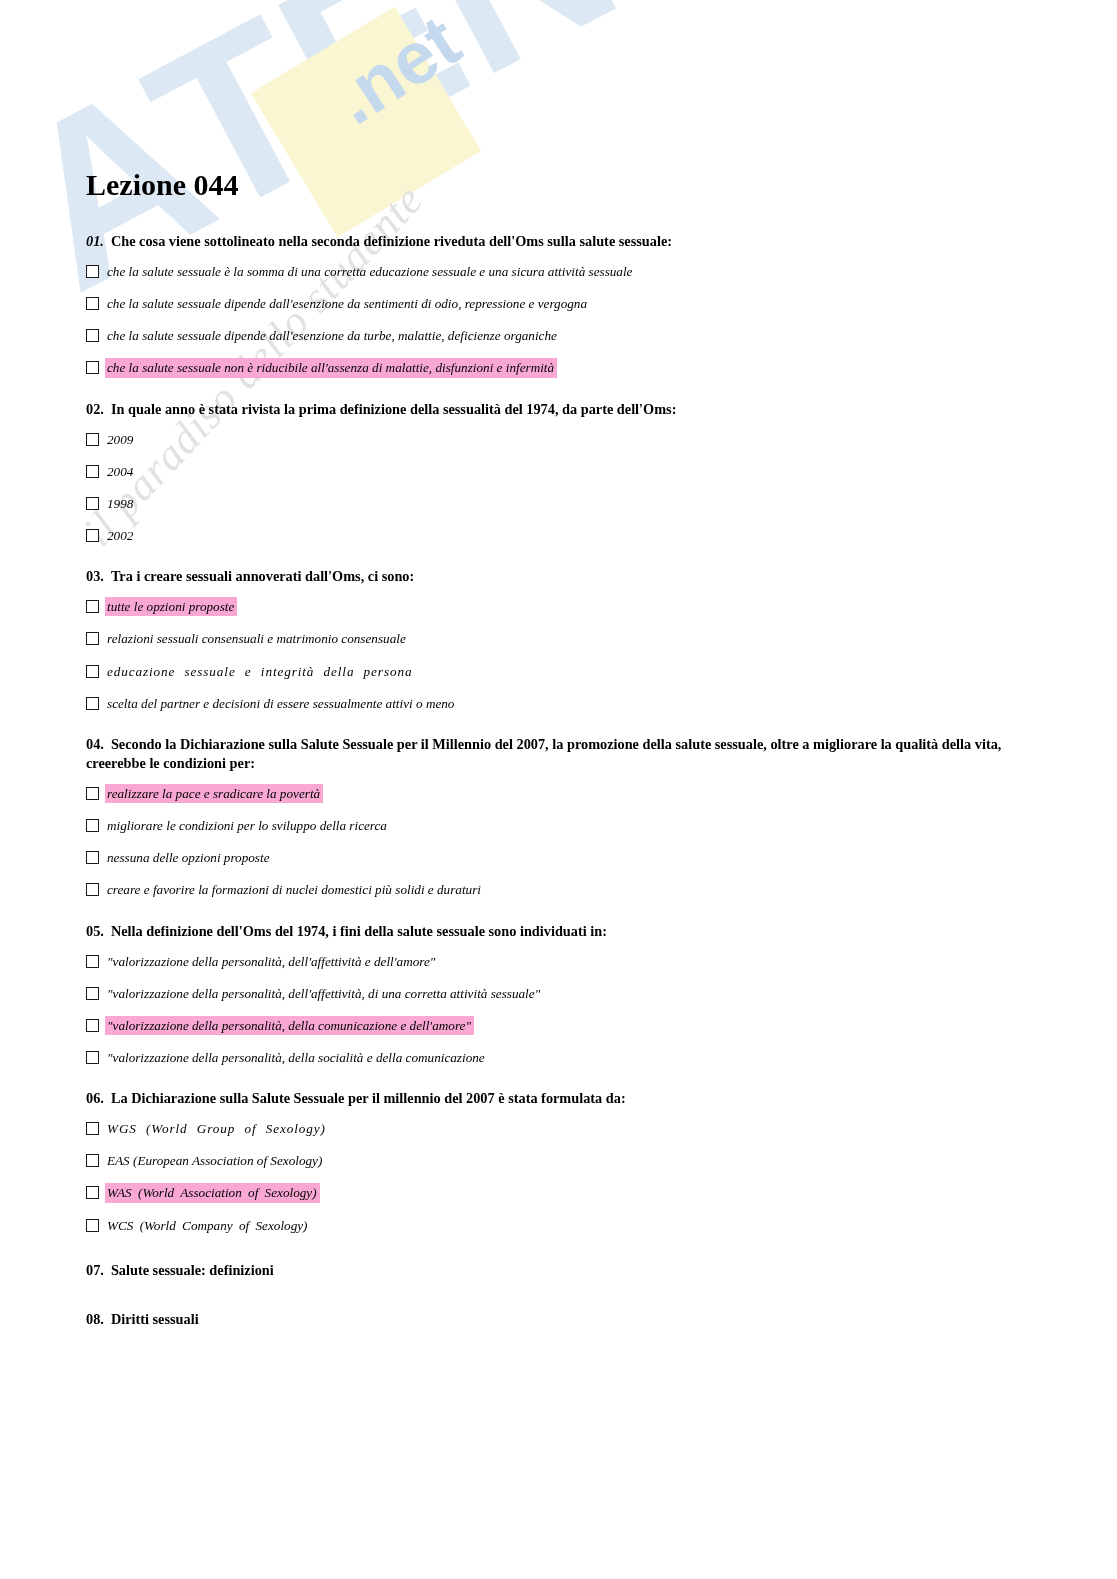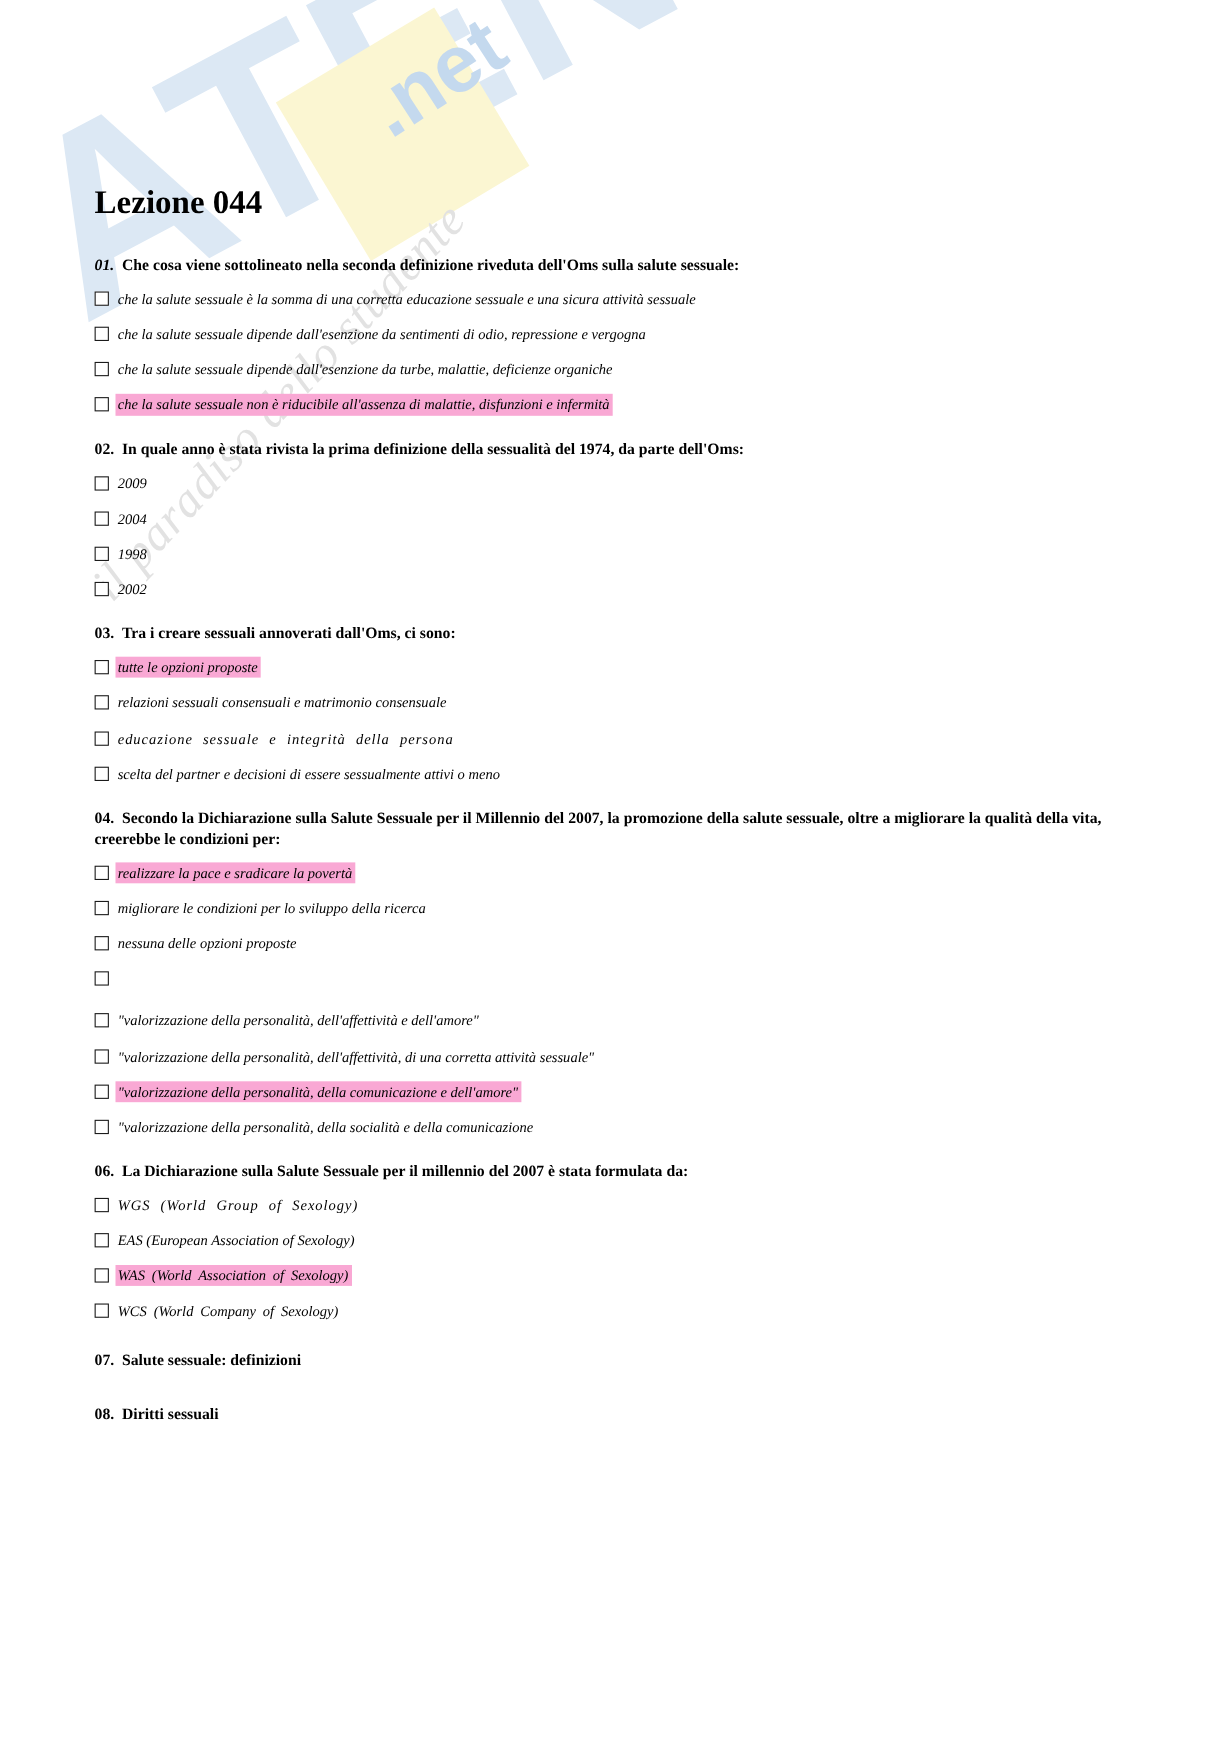--- a/index.html
+++ b/index.html
@@ -226,23 +226,25 @@
           <div class="option-row">
             <span class="checkbox"></span>
             <span class="opt-label">migliorare le condizioni per lo sviluppo della ricerca</span>
           </div>
           <div class="option-row">
             <span class="checkbox"></span>
             <span class="opt-label">nessuna delle opzioni proposte</span>
           </div>
           <div class="option-row">
             <span class="checkbox"></span>
-          </div>
-        </div>
-        <div class="question-block">
+            <span class="opt-label">creare e favorire la formazioni di nuclei domestici più solidi e duraturi</span>
+          </div>
+        </div>
+        <div class="question-block">
+          <div class="q-text"><span class="q-num">05.</span><span>Nella definizione dell'Oms del 1974, i fini della salute sessuale sono individuati in:</span></div>
           <div class="option-row">
             <span class="checkbox"></span>
             <span class="opt-label">"valorizzazione della personalità, dell'affettività e dell'amore"</span>
           </div>
           <div class="option-row">
             <span class="checkbox"></span>
             <span class="opt-label">"valorizzazione della personalità, dell'affettività, di una corretta attività sessuale"</span>
           </div>
           <div class="option-row">
             <span class="checkbox"></span>

